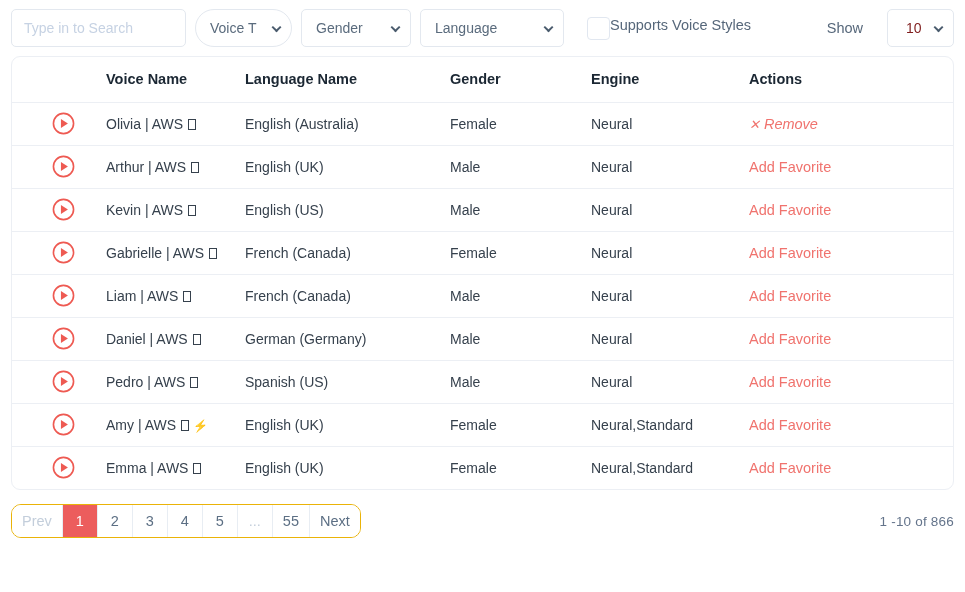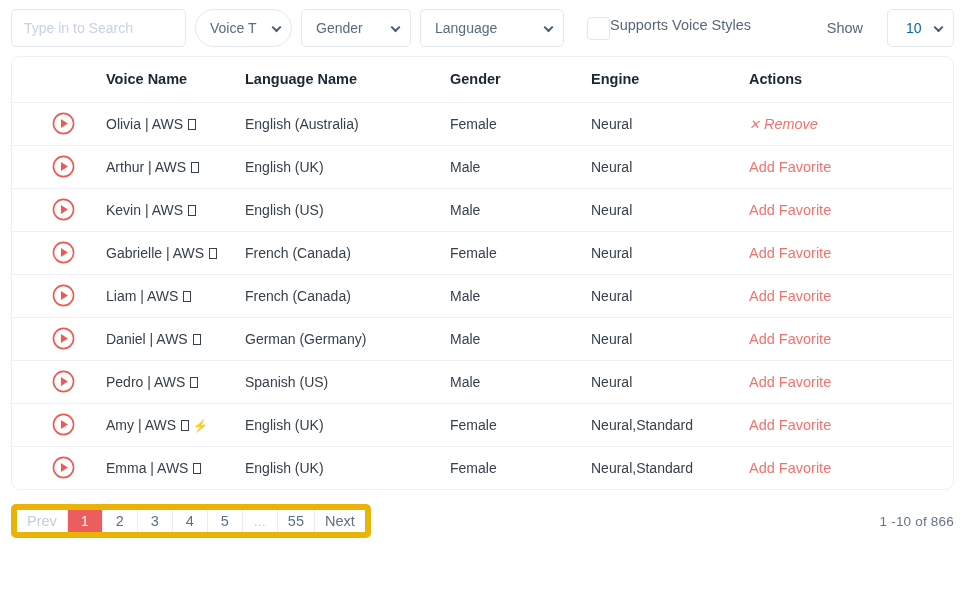--- a/index.html
+++ b/index.html
@@ -95,21 +95,21 @@
     position: relative;
     width: 67px;
     height: 38px;
     border: 1px solid #e3e8ef;
     border-radius: 5px;
     background: #fff;
     display: flex;
     align-items: center;
     padding-left: 18px;
     font-size: 14px;
-    color: #0369a1;
+    color: #7f1d1d;
     cursor: pointer;
   }
 
   
   .card {
     margin: 0 11px;
     border: 1px solid #eceff4;
     border-radius: 9px;
     background: #fff;
     overflow: hidden;
@@ -190,22 +190,22 @@
   
   .footer {
     display: flex;
     align-items: center;
     height: 62px;
     padding: 0 11px;
   }
 
   .pager {
     display: flex;
-    border: 6px solid #eab308;
-    border-radius: 5px;
+    border: 1px solid #eab308;
+    border-radius: 10px;
     overflow: hidden;
     height: 34px;
   }
   .pg {
     min-width: 35px;
     padding: 0 10px;
     display: flex;
     align-items: center;
     justify-content: center;
     font-size: 14.5px;

